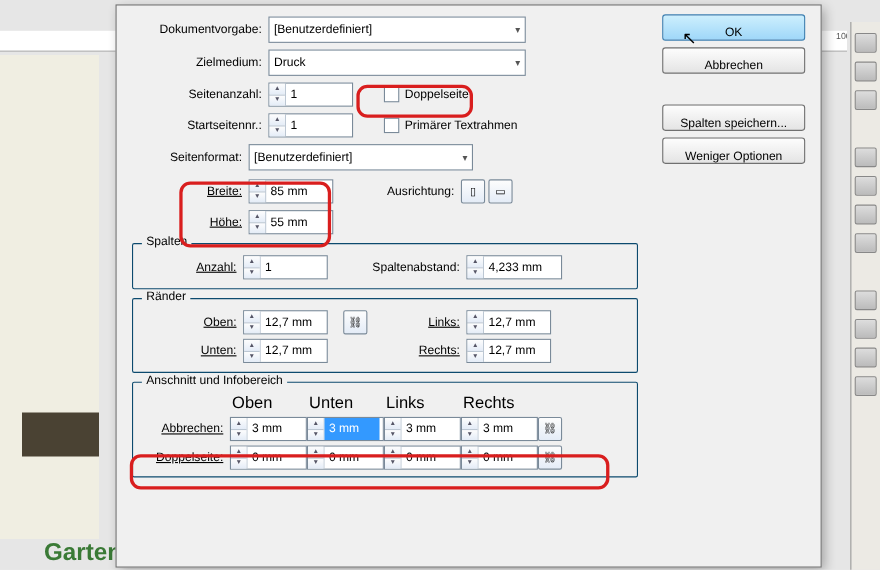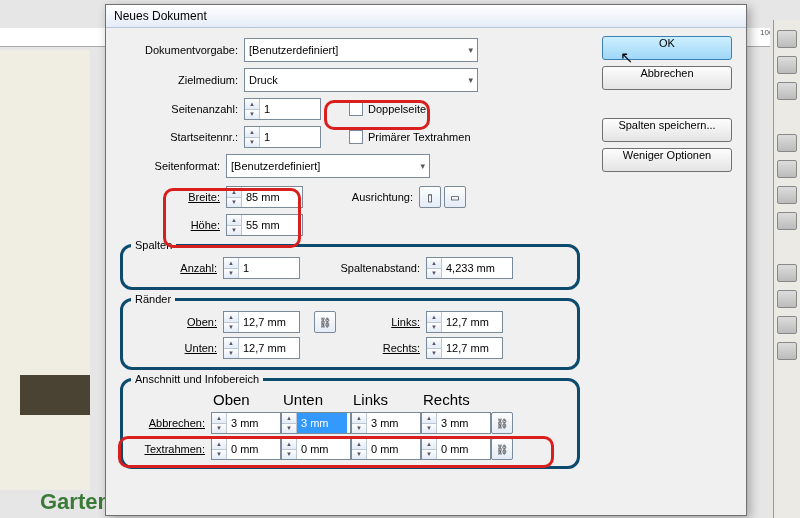--- a/index.html
+++ b/index.html
@@ -21,24 +21,24 @@
   .sel{height:20px;border:1px solid #7a8a99;background:#fff;padding:1px 18px 1px 4px;position:relative;display:inline-flex;align-items:center;min-width:160px}
   .sel::after{content:"▾";position:absolute;right:4px;font-size:9px;color:#555}
   .spin{display:inline-flex;align-items:stretch;height:20px;border:1px solid #7a8a99;background:#fff}
   .spin .arrows{width:14px;display:flex;flex-direction:column;border-right:1px solid #bcc7d3}
   .spin .arrows div{flex:1;display:flex;align-items:center;justify-content:center;font-size:6px;background:linear-gradient(#fdfdfd,#e4ecf7);color:#556}
   .spin .arrows div+div{border-top:1px solid #bcc7d3}
   .spin input{border:0;width:52px;padding:0 4px;font-size:11px;outline:none;background:transparent}
   .spin input.sel-highlight{background:#3399ff;color:#fff}
   .chk{display:inline-flex;align-items:center;gap:5px}
   .chk .box{width:12px;height:12px;border:1px solid #7a8a99;background:#fff}
-  .grp{border:3px solid #0c4a6e;border-radius:12px;padding:10px 10px 8px;margin:8px 0 4px;position:relative}
+  .grp{border:1px solid #0c4a6e;border-radius:2px;padding:10px 10px 8px;margin:8px 0 4px;position:relative}
   .grp .cap{position:absolute;top:-8px;left:8px;background:#f0f0f0;padding:0 4px}
   .btncol{position:absolute;right:14px;top:8px;width:130px;display:flex;flex-direction:column;gap:6px}
-  .btn{height:22px;border:1px solid #707070;border-radius:3px;background:linear-gradient(#fdfdfd,#e4e4e4);display:flex;align-items:flex-start;justify-content:center;cursor:default}
+  .btn{height:22px;border:1px solid #707070;border-radius:3px;background:linear-gradient(#fdfdfd,#e4e4e4);display:flex;align-items:flex-end;justify-content:center;cursor:default}
   .btn.primary{background:linear-gradient(#cdeffd,#9fd7f9);border-color:#3c7fb1}
   .iconbtn{width:20px;height:20px;border:1px solid #7a8a99;background:linear-gradient(#fdfdfd,#e4ecf7);display:inline-flex;align-items:center;justify-content:center;font-size:10px;border-radius:2px}
   
   .redbox{position:absolute;border:3px solid #d91e1e;border-radius:10px;pointer-events:none}
   .cursor{position:absolute;font-size:16px;color:#000}
   .tbl{display:grid;grid-template-columns:78px 70px 70px 70px 70px 30px;row-gap:4px;align-items:center}
   .tbl .hd{font-size:15px;padding-left:2px}
   .underline{text-decoration:underline}
 </style>
 </head>
@@ -62,23 +62,20 @@
   <div class="ricon"></div>
   <div class="ricon"></div>
   <div style="height:18px"></div>
   <div class="ricon"></div>
   <div class="ricon"></div>
   <div class="ricon"></div>
   <div class="ricon"></div>
 </div>
 
 <div class="dialog">
-  <div class="titlebar">
-    <span>Neues Dokument</span>
-  </div>
   <div class="body">
 
     <div class="btncol">
       <div class="btn primary">
           <span>OK</span>
         </div>
       <div class="btn">
           <span>Abbrechen</span>
         </div>
       <div style="height:16px"></div>
@@ -265,21 +262,21 @@
             </span>
           <span class="spin">
               <span class="arrows">
                 <div>▲</div>
                 <div>▼</div>
               </span>
               <input style="width: 42px;" value="3 mm">
             </span>
           <span class="iconbtn">⛓</span>
 
-          <span class="lbl underline">Textrahmen:</span>
+          <span class="lbl underline">Doppelseite:</span>
           <span class="spin">
               <span class="arrows">
                 <div>▲</div>
                 <div>▼</div>
               </span>
               <input style="width: 42px;" value="0 mm">
             </span>
           <span class="spin">
               <span class="arrows">
                 <div>▲</div>

